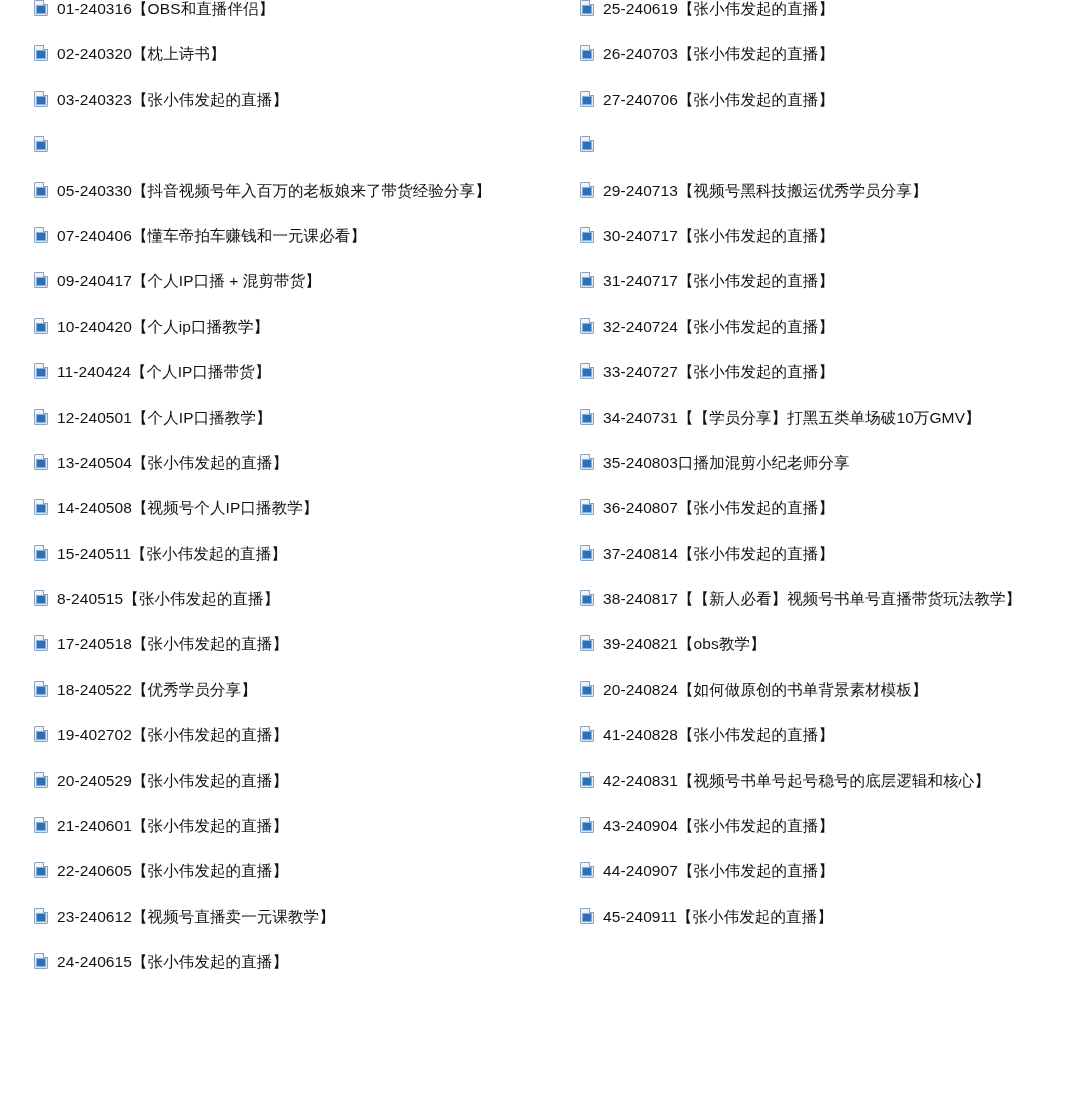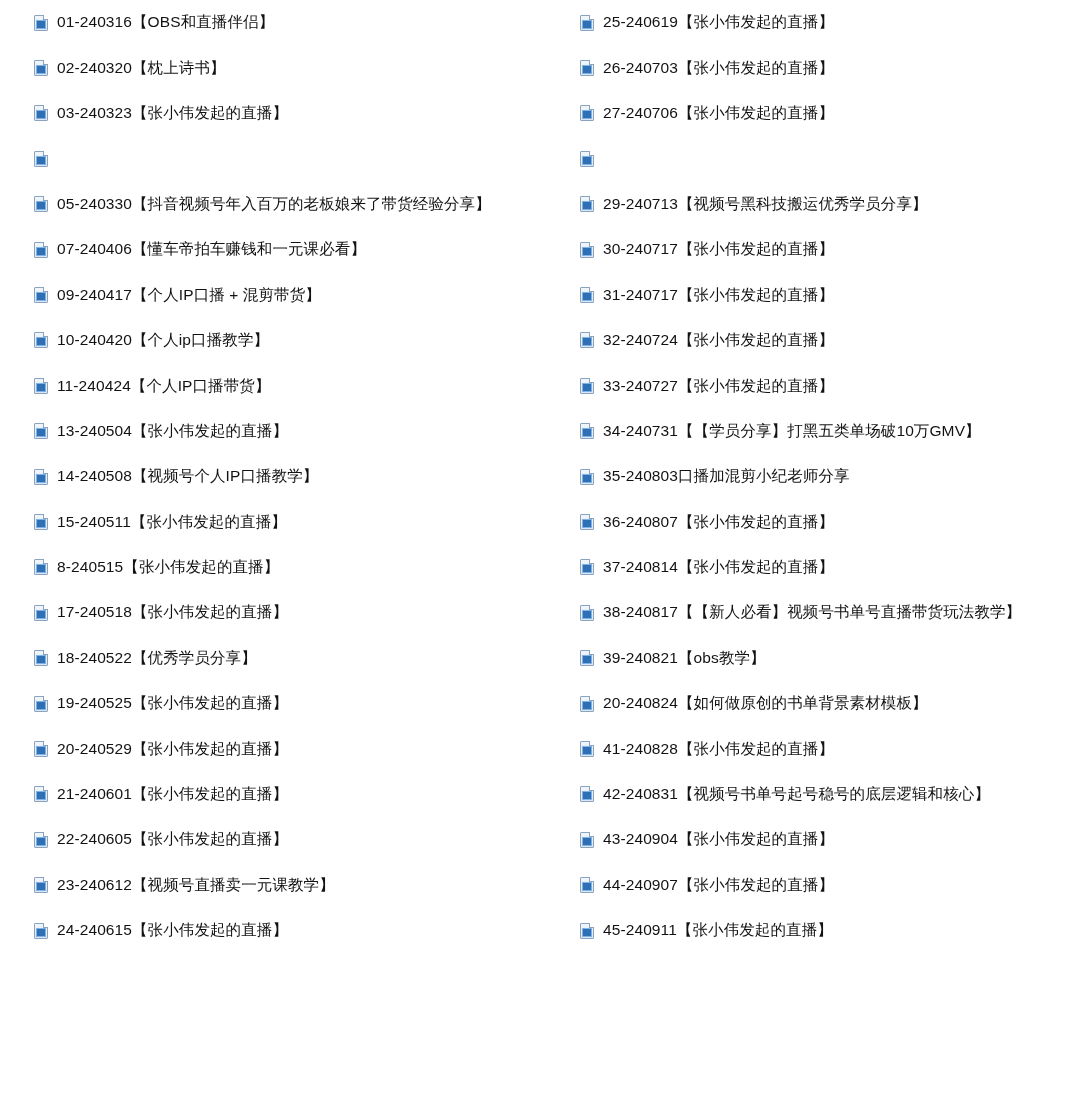--- a/index.html
+++ b/index.html
@@ -22,21 +22,20 @@
   .column {
     position: absolute;
     top: 0;
     width: 520px;
   }
   .column-left { left: 34px; }
   .column-right { left: 580px; }
 
   .file-row {
     display: flex;
-    align-items: center;
     height: 45.4px;
     gap: 9px;
   }
 
   
   .file-icon {
     position: relative;
     flex: 0 0 auto;
     width: 14px;
     height: 16px;
@@ -113,20 +112,24 @@
       <div class="file-row">
         <span class="file-icon"></span>
         <span class="file-label">10-240420【个人ip口播教学】</span>
       </div>
       <div class="file-row">
         <span class="file-icon"></span>
         <span class="file-label">11-240424【个人IP口播带货】</span>
       </div>
       <div class="file-row">
         <span class="file-icon"></span>
+        <span class="file-label">12-240501【个人IP口播教学】</span>
+      </div>
+      <div class="file-row">
+        <span class="file-icon"></span>
         <span class="file-label">13-240504【张小伟发起的直播】</span>
       </div>
       <div class="file-row">
         <span class="file-icon"></span>
         <span class="file-label">14-240508【视频号个人IP口播教学】</span>
       </div>
       <div class="file-row">
         <span class="file-icon"></span>
         <span class="file-label">15-240511【张小伟发起的直播】</span>
       </div>
@@ -137,21 +140,21 @@
       <div class="file-row">
         <span class="file-icon"></span>
         <span class="file-label">17-240518【张小伟发起的直播】</span>
       </div>
       <div class="file-row">
         <span class="file-icon"></span>
         <span class="file-label">18-240522【优秀学员分享】</span>
       </div>
       <div class="file-row">
         <span class="file-icon"></span>
-        <span class="file-label">19-240525【张小伟发起的直播】</span>
+        <span class="file-label">19-402702【张小伟发起的直播】</span>
       </div>
       <div class="file-row">
         <span class="file-icon"></span>
         <span class="file-label">20-240529【张小伟发起的直播】</span>
       </div>
       <div class="file-row">
         <span class="file-icon"></span>
         <span class="file-label">21-240601【张小伟发起的直播】</span>
       </div>
       <div class="file-row">

